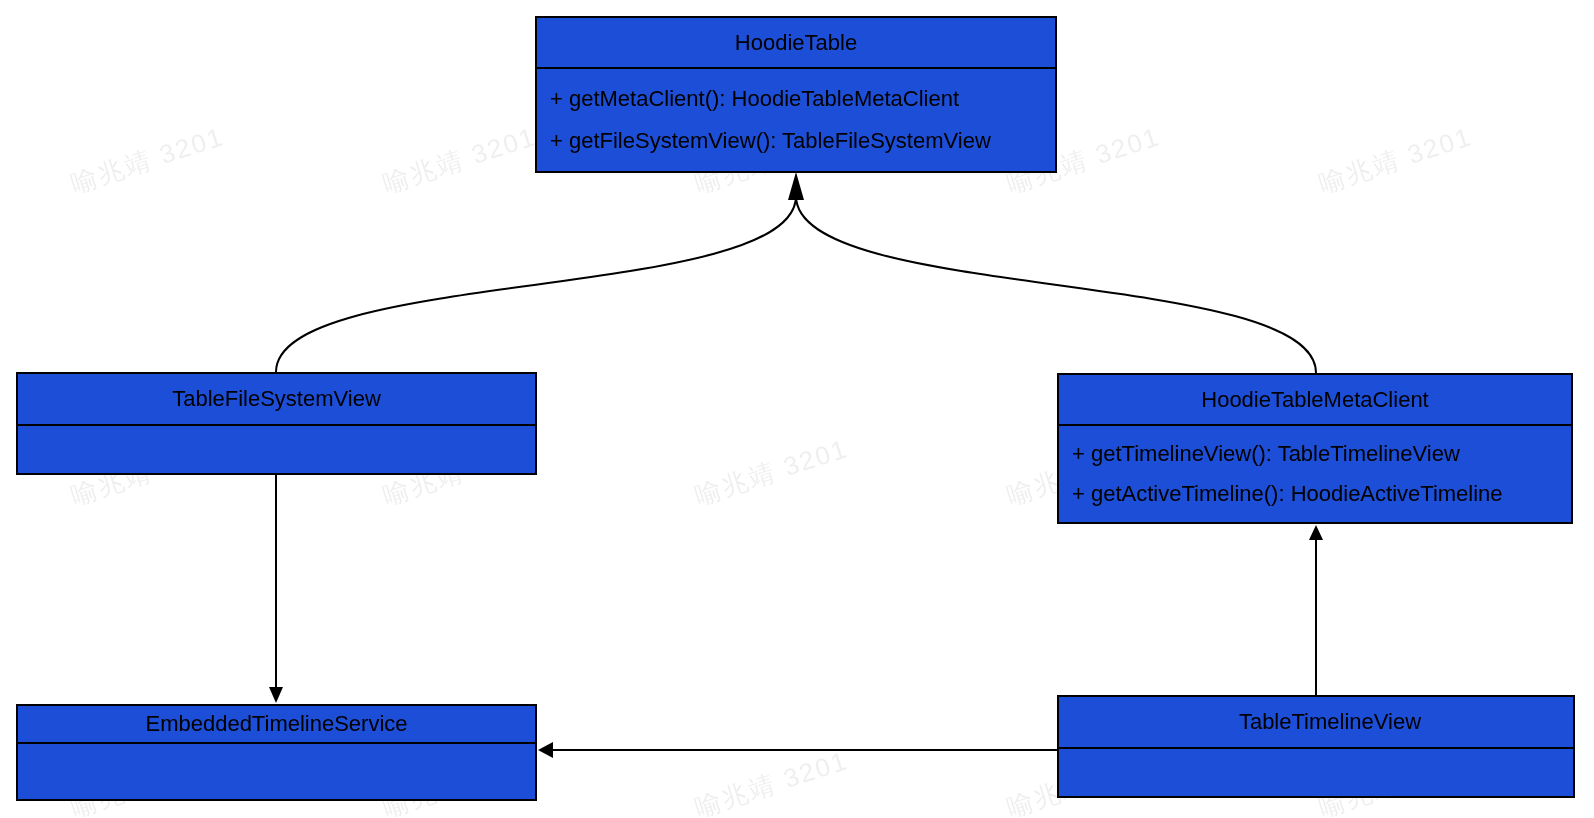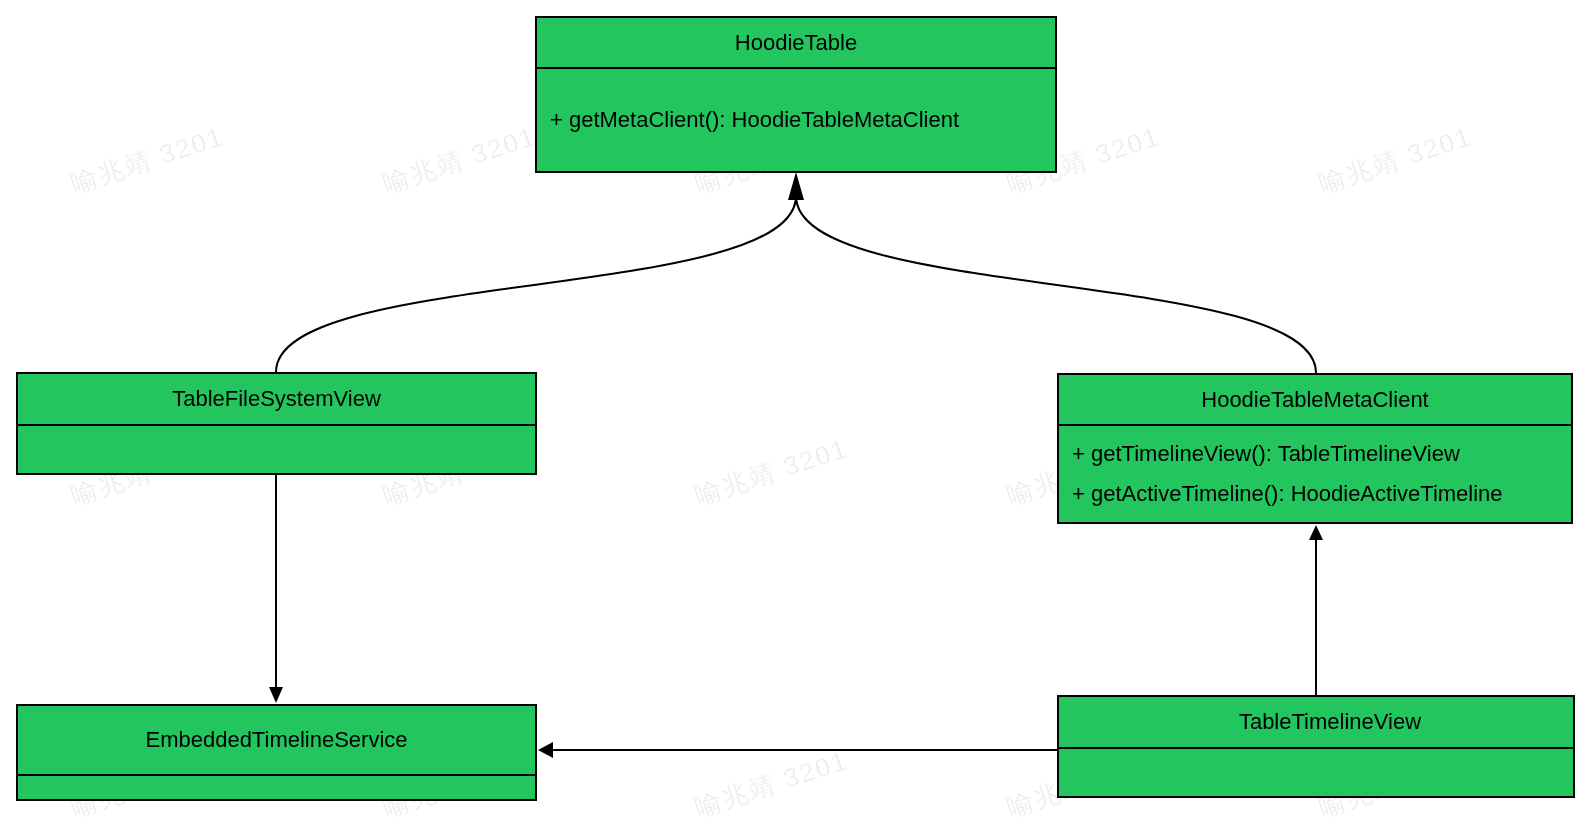--- a/index.html
+++ b/index.html
@@ -40,21 +40,21 @@
     left: 0; top: 0;
     width: 1594px; height: 818px;
     z-index: 1;
   }
   svg.edges path.edge { fill: none; stroke: #000; stroke-width: 2; }
   svg.edges polygon.head { fill: #000; stroke: none; }
 
   
   .uml-class {
     position: absolute;
-    background: #22c55e;
+    background: #1d4ed8;
     border: 2px solid #000;
     box-sizing: border-box;
     display: flex;
     flex-direction: column;
     z-index: 2;
   }
   .uml-title {
     display: flex;
     align-items: center;
     justify-content: center;
@@ -76,21 +76,21 @@
   #box-hoodietable            { left: 535px;  top: 16px;  width: 522px; height: 157px; }
   #box-hoodietable .uml-title { height: 51px; }
 
   #box-tablefilesystemview            { left: 16px; top: 372px; width: 521px; height: 103px; }
   #box-tablefilesystemview .uml-title { height: 52px; }
 
   #box-hoodietablemetaclient            { left: 1057px; top: 373px; width: 516px; height: 151px; }
   #box-hoodietablemetaclient .uml-title { height: 51px; }
 
   #box-embeddedtimelineservice            { left: 16px; top: 704px; width: 521px; height: 97px; }
-  #box-embeddedtimelineservice .uml-title { height: 70px; }
+  #box-embeddedtimelineservice .uml-title { height: 38px; }
 
   #box-tabletimelineview            { left: 1057px; top: 695px; width: 518px; height: 103px; }
   #box-tabletimelineview .uml-title { height: 52px; padding-left: 28px; }
 </style>
 </head>
 <body>
 
 <div class="canvas">
 
   <div class="watermarks">
@@ -125,20 +125,21 @@
     <polygon class="head" points="1316,525 1323,540 1309,540"></polygon>
 
     <path class="edge" d="M 1057 750 L 552 750"></path>
     <polygon class="head" points="538,750 553,742 553,758"></polygon>
   </svg>
 
   <div class="uml-class" id="box-hoodietable">
     <div class="uml-title">HoodieTable</div>
     <div class="uml-body">
       <div class="uml-method">+ getMetaClient(): HoodieTableMetaClient</div>
+      <div class="uml-method">+ getFileSystemView(): TableFileSystemView</div>
     </div>
   </div>
 
   <div class="uml-class" id="box-tablefilesystemview">
     <div class="uml-title">TableFileSystemView</div>
     <div class="uml-body"></div>
   </div>
 
   <div class="uml-class" id="box-hoodietablemetaclient">
     <div class="uml-title">HoodieTableMetaClient</div>

